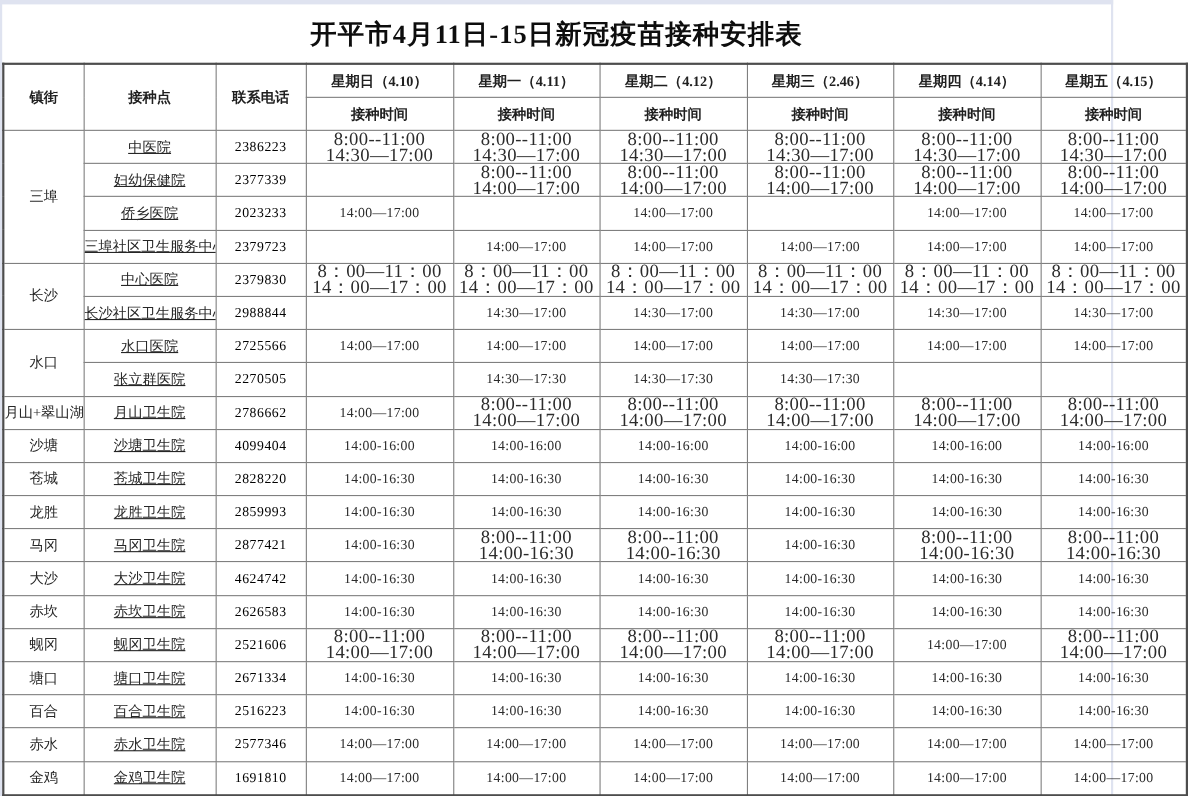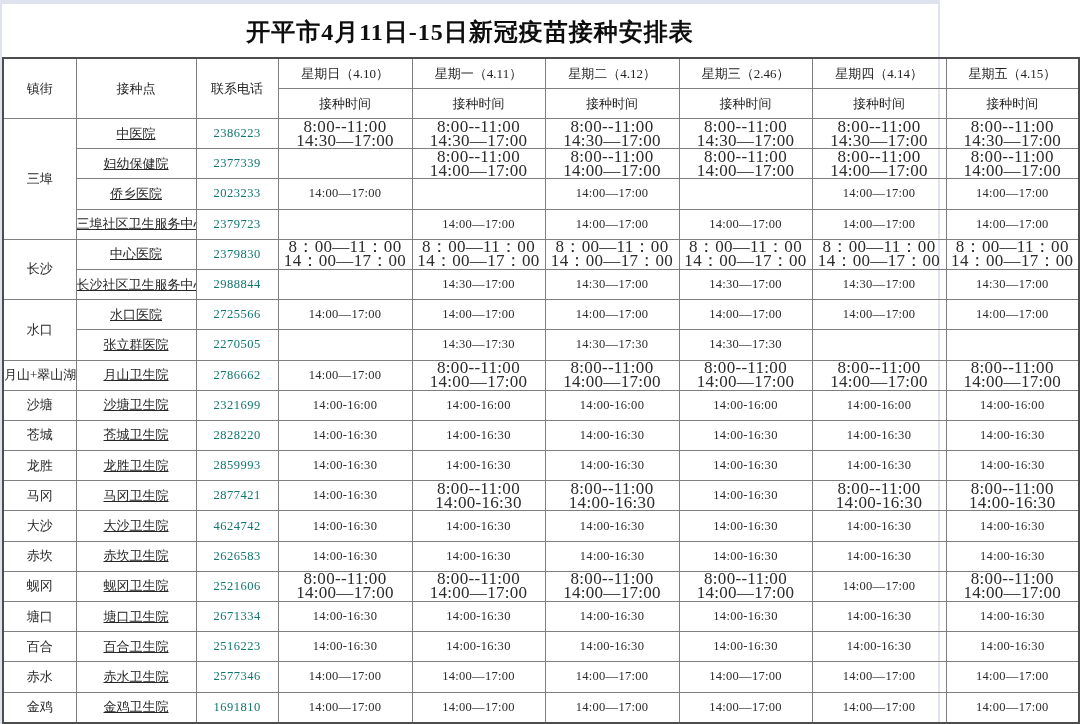--- a/index.html
+++ b/index.html
@@ -7,21 +7,21 @@
     padding: 0;
     width: 1080px;
     height: 724px;
     overflow: hidden;
     background: #ffffff;
     font-family: "Liberation Serif", "DejaVu Serif", serif;
     color: #262626;
   }
   .page {
     box-sizing: border-box;
-    width: 940px;
+    width: 1012px;
     height: 724px;
     border-top: 4px solid #dfe3f0;
     border-left: 2px solid #dfe3f0;
     border-right: 2px solid #dfe3f0;
     background: #ffffff;
   }
   .title {
     margin: 0;
     height: 53px;
     line-height: 56px;
@@ -42,27 +42,27 @@
     border: 1px solid #7f7f7f;
     text-align: center;
     vertical-align: middle;
     padding: 0;
     overflow: hidden;
     white-space: nowrap;
   }
   thead th {
     height: 29px;
     font-size: 13px;
-    font-weight: normal;
+    font-weight: bold;
     color: #1f1f1f;
   }
   tbody td { height: 29.2px; }
   td.town  { font-size: 13px; }
   td.site  { font-size: 13px; text-decoration: underline; }
-  td.phone { font-size: 12.5px; letter-spacing: 0.5px; color: #0f766e; }
+  td.phone { font-size: 12.5px; letter-spacing: 0.5px; color: #000000; }
   td.time  { font-size: 12.5px; letter-spacing: 0.3px; color: #2b2b2b; }
   td.time.two { font-size: 17px; }
   td.time.two div { line-height: 14px; }
 </style>
 </head>
 <body>
 
 <div class="page">
   <h1 class="title">开平市4月11日-15日新冠疫苗接种安排表</h1>
 
@@ -304,21 +304,21 @@
             <div>14:00—17:00</div>
           </td>
           <td class="time two">
             <div>8:00--11:00</div>
             <div>14:00—17:00</div>
           </td>
         </tr>
         <tr>
           <td rowspan="1" class="town">沙塘</td>
           <td class="site">沙塘卫生院</td>
-          <td class="phone">2321699</td>
+          <td class="phone">4099404</td>
           <td class="time">
             <div>14:00-16:00</div>
           </td>
           <td class="time">
             <div>14:00-16:00</div>
           </td>
           <td class="time">
             <div>14:00-16:00</div>
           </td>
           <td class="time">

